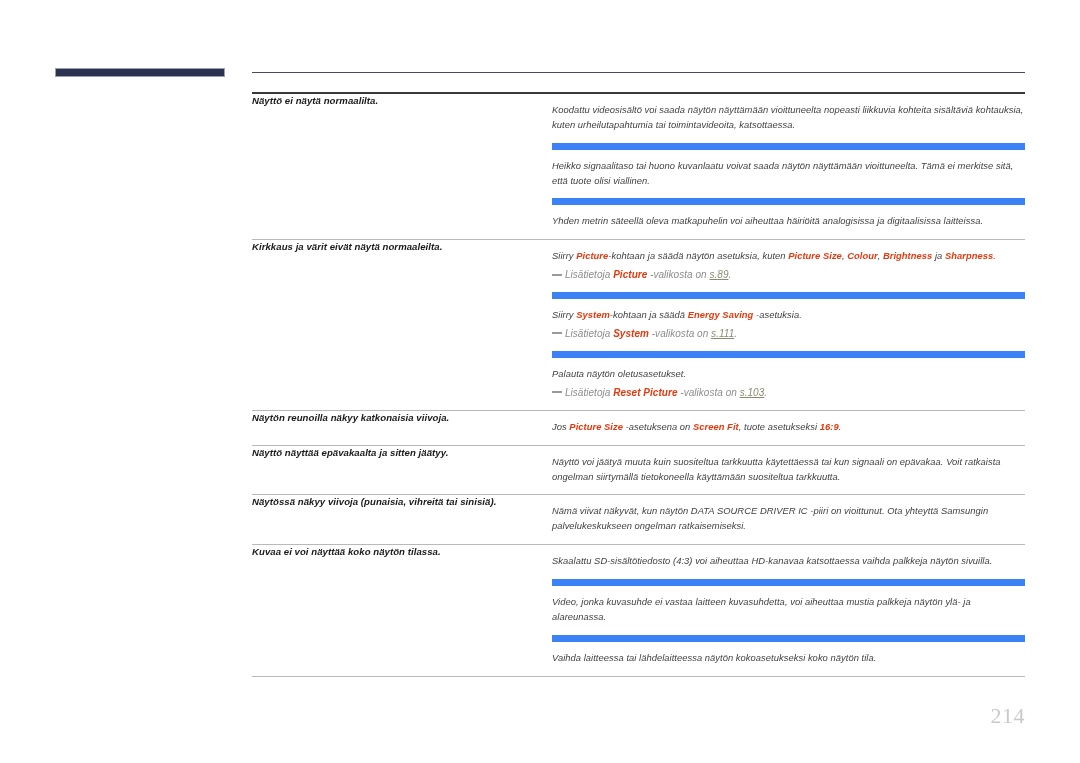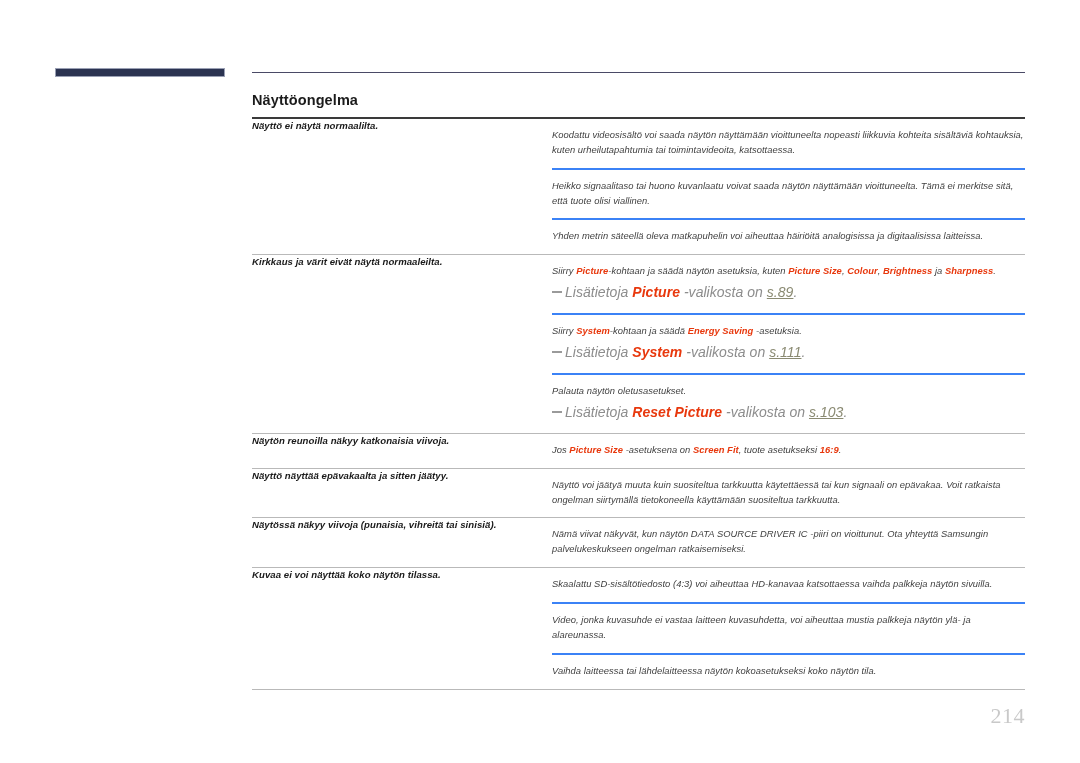--- a/index.html
+++ b/index.html
@@ -90,35 +90,35 @@
     letter-spacing: 0.05px;
   }
 
   .a-cell {
     padding: 0;
   }
 
   
   .sub {
     padding: 9px 0 10px 0;
-    border-top: 2px solid #3b82f6;
+    border-top: 7px solid #3b82f6;
   }
   .sub.first {
     border-top: none;
   }
   .para {
     font-size: 9.4px;
     line-height: 1.58;
     color: #3f3f3f;
     letter-spacing: 0.04px;
   }
   .para + .note { margin-top: 3px; }
 
   .note {
-    font-size: 14px;
+    font-size: 10px;
     line-height: 1.5;
     color: #8d8d8d;
     letter-spacing: 0.03px;
   }
   .dash {
     display: inline-block;
     width: 10px;
     border-top: 2px solid #9a9a9a;
     vertical-align: middle;
     margin-right: 3px;
@@ -146,21 +146,20 @@
     font-family: Liberation Serif, serif;
   }
 </style>
 </head>
 <body>
 
 <div class="deco-bar"></div>
 <div class="top-rule"></div>
 
 <div class="page">
-  <h1 class="section-title">Näyttöongelma</h1>
   <div class="title-rule"></div>
 
   <table class="tbl">
     <colgroup>
       <col class="col-q">
       <col class="col-a">
     </colgroup>
     <tbody id="tbody">
         <tr class="grp first">
           <td class="q-cell">

